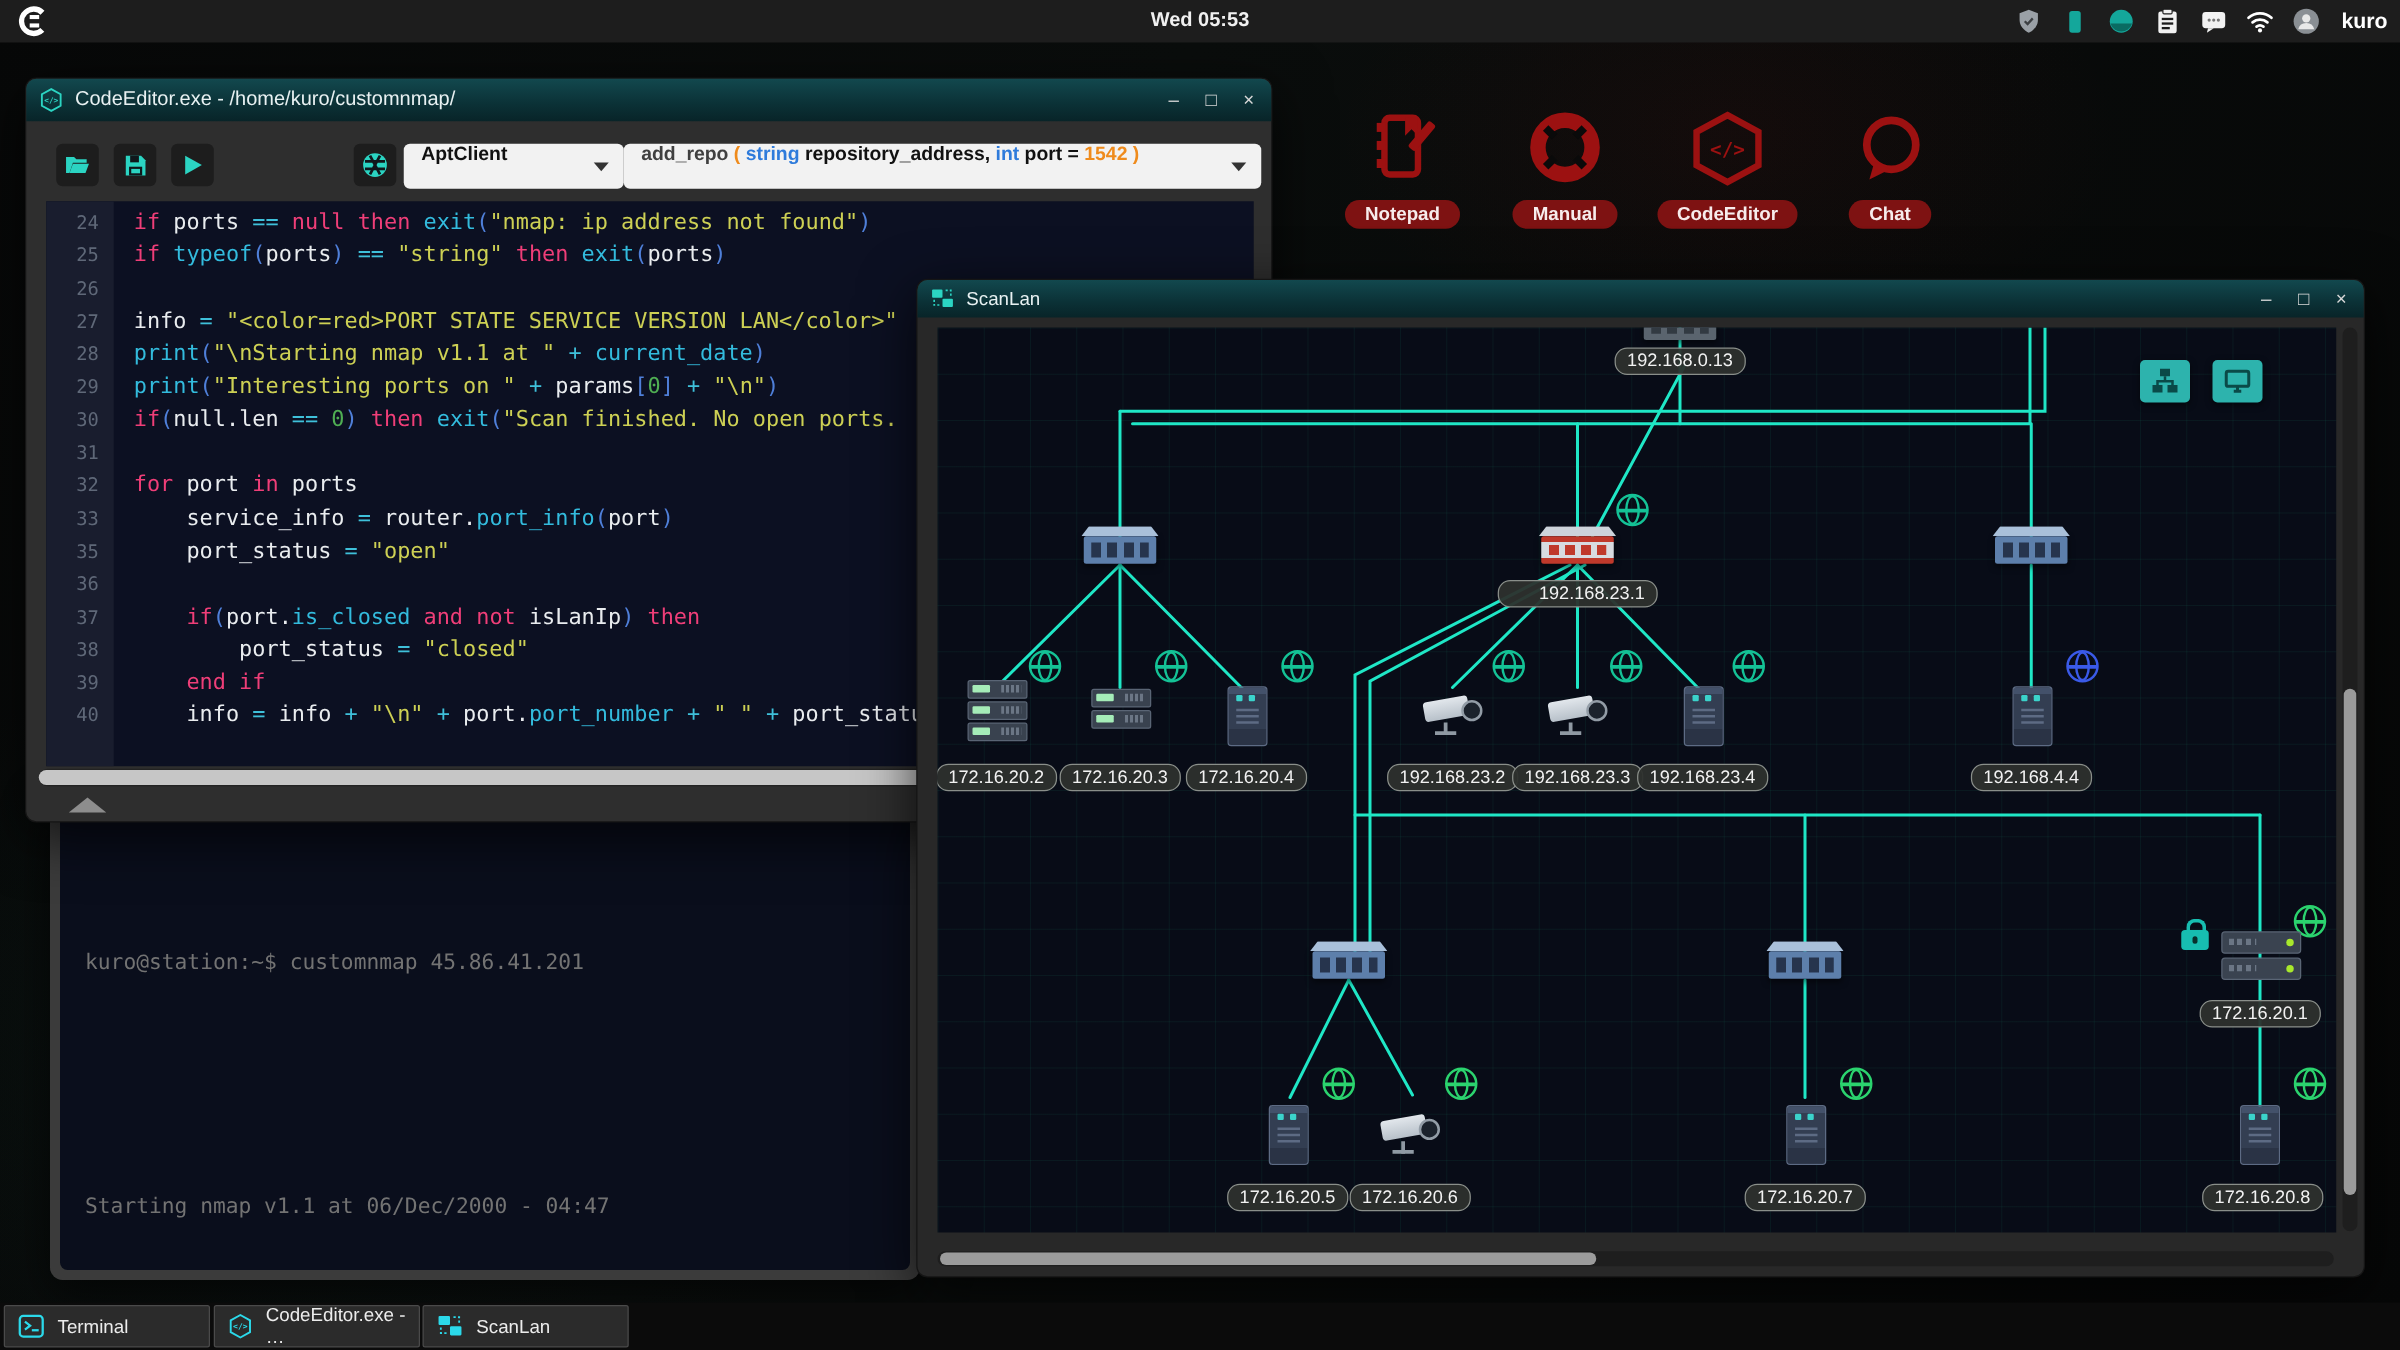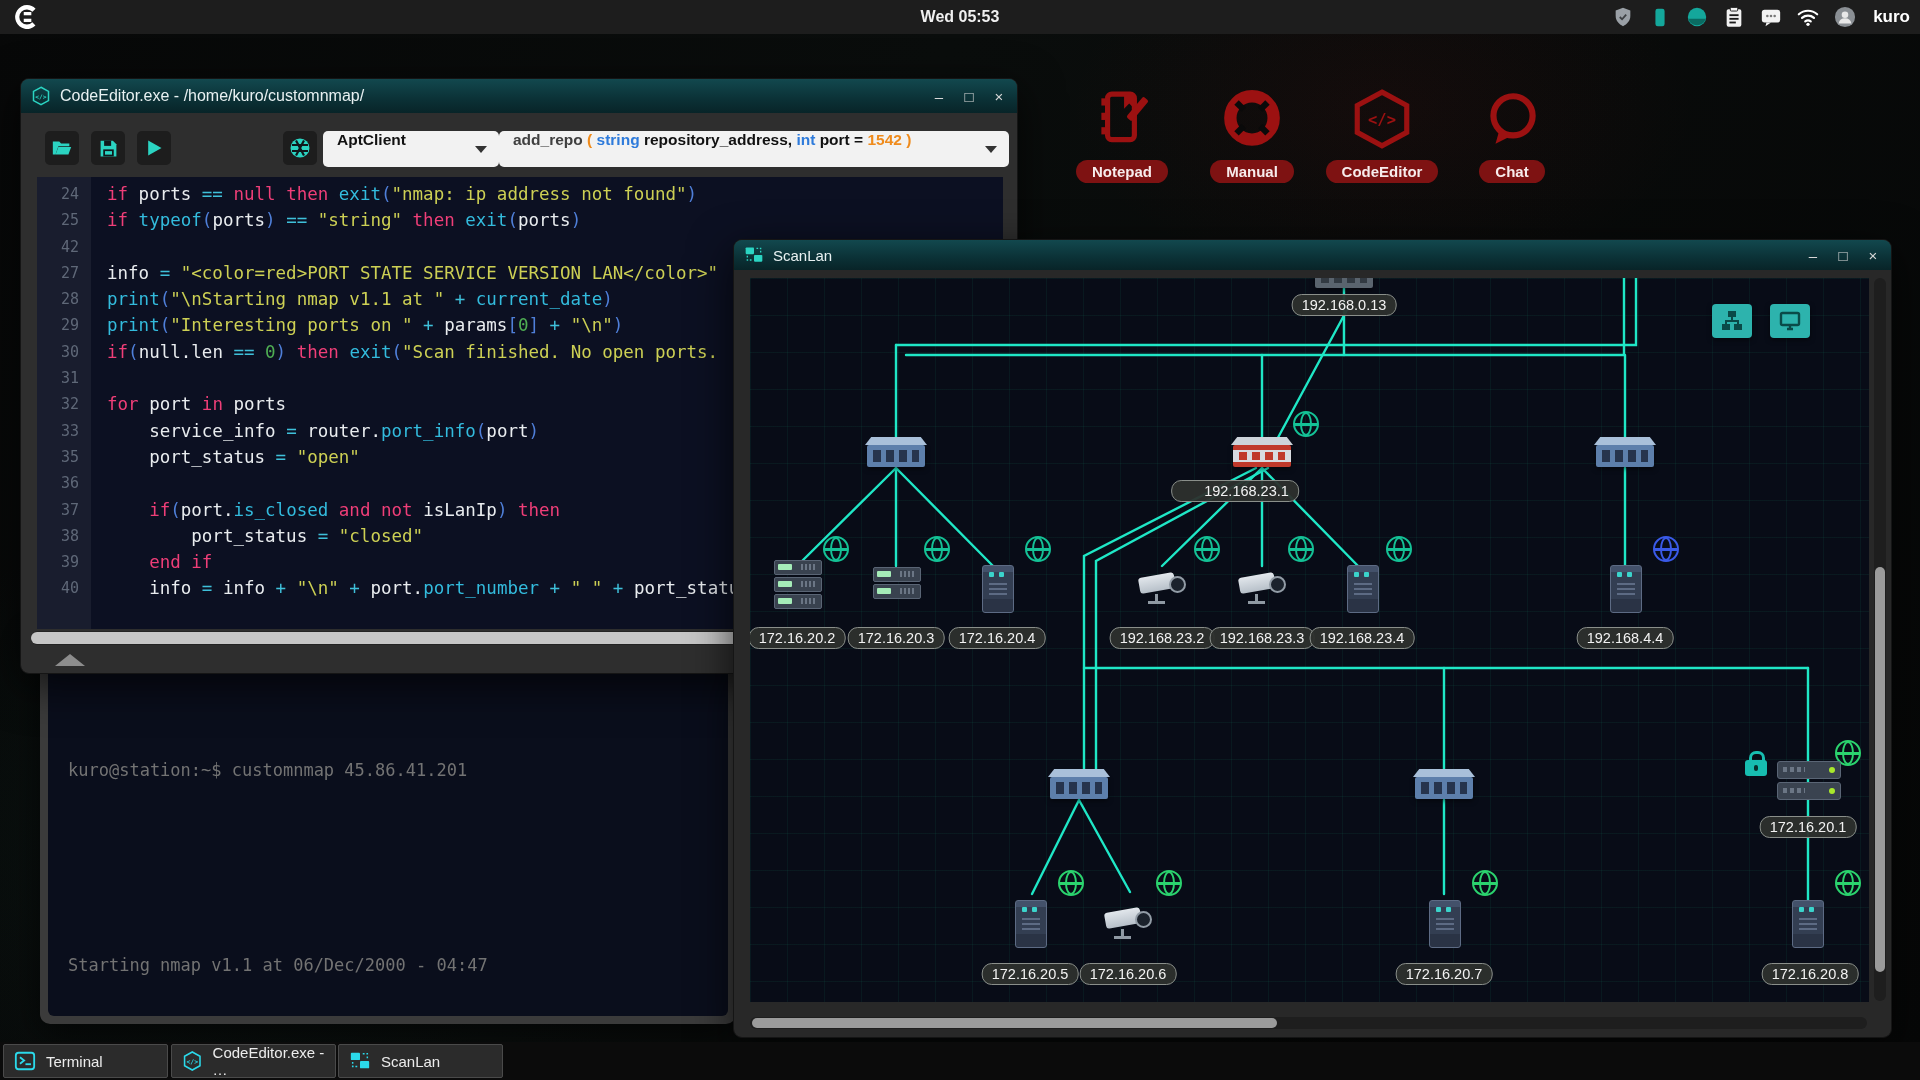--- a/index.html
+++ b/index.html
@@ -18,21 +18,21 @@
   .tbico{width:22px;height:22px;display:block;}
   #logo{margin-left:14px;width:26px;height:26px;}
 
   
   .dicon{position:absolute;width:120px;text-align:center;cursor:pointer;}
   .dicon svg{display:block;margin:0 auto;}
   .dpill{display:inline-block;margin-top:6px;background:#7e1212;border-radius:13px;color:#f7ecec;
     font-size:15px;font-weight:700;padding:3px 16px;white-space:nowrap;}
 
   
-  .win{position:absolute;border-radius:9px;background:#2e2e2e;box-shadow:0 12px 44px rgba(0,0,0,0.7);border:1px solid #151515;margin-top:16px;}
+  .win{position:absolute;border-radius:9px;background:#2e2e2e;box-shadow:0 12px 44px rgba(0,0,0,0.7);border:1px solid #151515;}
   .tbar{position:absolute;left:0;top:0;right:0;height:34px;border-radius:8px 8px 0 0;
     background:linear-gradient(180deg,#12484e 0%,#0b3136 60%,#082428 100%);
     display:flex;align-items:center;color:#e8f1f2;font-size:16px;}
   .tbar .ticon{margin:0 9px 0 10px;width:20px;height:20px;flex:none;}
   .wctrl{position:absolute;top:0;right:8px;height:34px;display:flex;align-items:center;gap:10px;color:#d8d8d8;font-size:15px;}
   .wctrl span{width:20px;text-align:center;cursor:pointer;}
 
   
   #ce{left:20px;top:62px;width:996px;height:594px;z-index:20;}
   #ce .toolbtn{position:absolute;top:52px;width:34px;height:34px;background:#1d1d1d;border-radius:5px;
@@ -320,21 +320,21 @@
             <span class="ln">24</span>
             <span class="ct"><span class="sg-kw">if </span><span class="sg-plain">ports </span><span class="sg-op">== </span><span class="sg-kw">null </span><span class="sg-kw">then </span><span class="sg-fn">exit</span><span class="sg-par">(</span><span class="sg-str">"nmap: ip address not found"</span><span class="sg-par">)</span></span>
           </div>
 
           <div class="cl">
             <span class="ln">25</span>
             <span class="ct"><span class="sg-kw">if </span><span class="sg-fn">typeof</span><span class="sg-par">(</span><span class="sg-plain">ports</span><span class="sg-par">) </span><span class="sg-op">== </span><span class="sg-str">"string" </span><span class="sg-kw">then </span><span class="sg-fn">exit</span><span class="sg-par">(</span><span class="sg-plain">ports</span><span class="sg-par">)</span></span>
           </div>
 
           <div class="cl">
-            <span class="ln">42</span>
+            <span class="ln">26</span>
             <span class="ct"></span>
           </div>
 
           <div class="cl">
             <span class="ln">27</span>
             <span class="ct"><span class="sg-plain">info </span><span class="sg-op">= </span><span class="sg-str">"&lt;color=red&gt;PORT STATE SERVICE VERSION LAN&lt;/color&gt;"</span></span>
           </div>
 
           <div class="cl">
             <span class="ln">28</span>
@@ -454,21 +454,21 @@
       <div class="nlabel" style="left:594px;top:16px;">192.168.0.13</div>
 
       <div class="node sw" style="left:117px;top:167px;">
           <i class="swtop"></i>
           <i class="swslots"></i>
         </div>
       <div class="node sw red" style="left:483px;top:167px;">
           <i class="swtop"></i>
           <i class="swslots"></i>
         </div>
-      <div class="nlabel" style="left:485px;top:202px;padding-left:32px;">192.168.23.1</div>
+      <div class="nlabel" style="left:512px;top:202px;padding-left:32px;">192.168.23.1</div>
       <div class="node sw" style="left:846px;top:167px;">
           <i class="swtop"></i>
           <i class="swslots"></i>
         </div>
       <div class="node sw" style="left:300px;top:499px;">
           <i class="swtop"></i>
           <i class="swslots"></i>
         </div>
       <div class="node sw" style="left:665px;top:499px;">
           <i class="swtop"></i>

